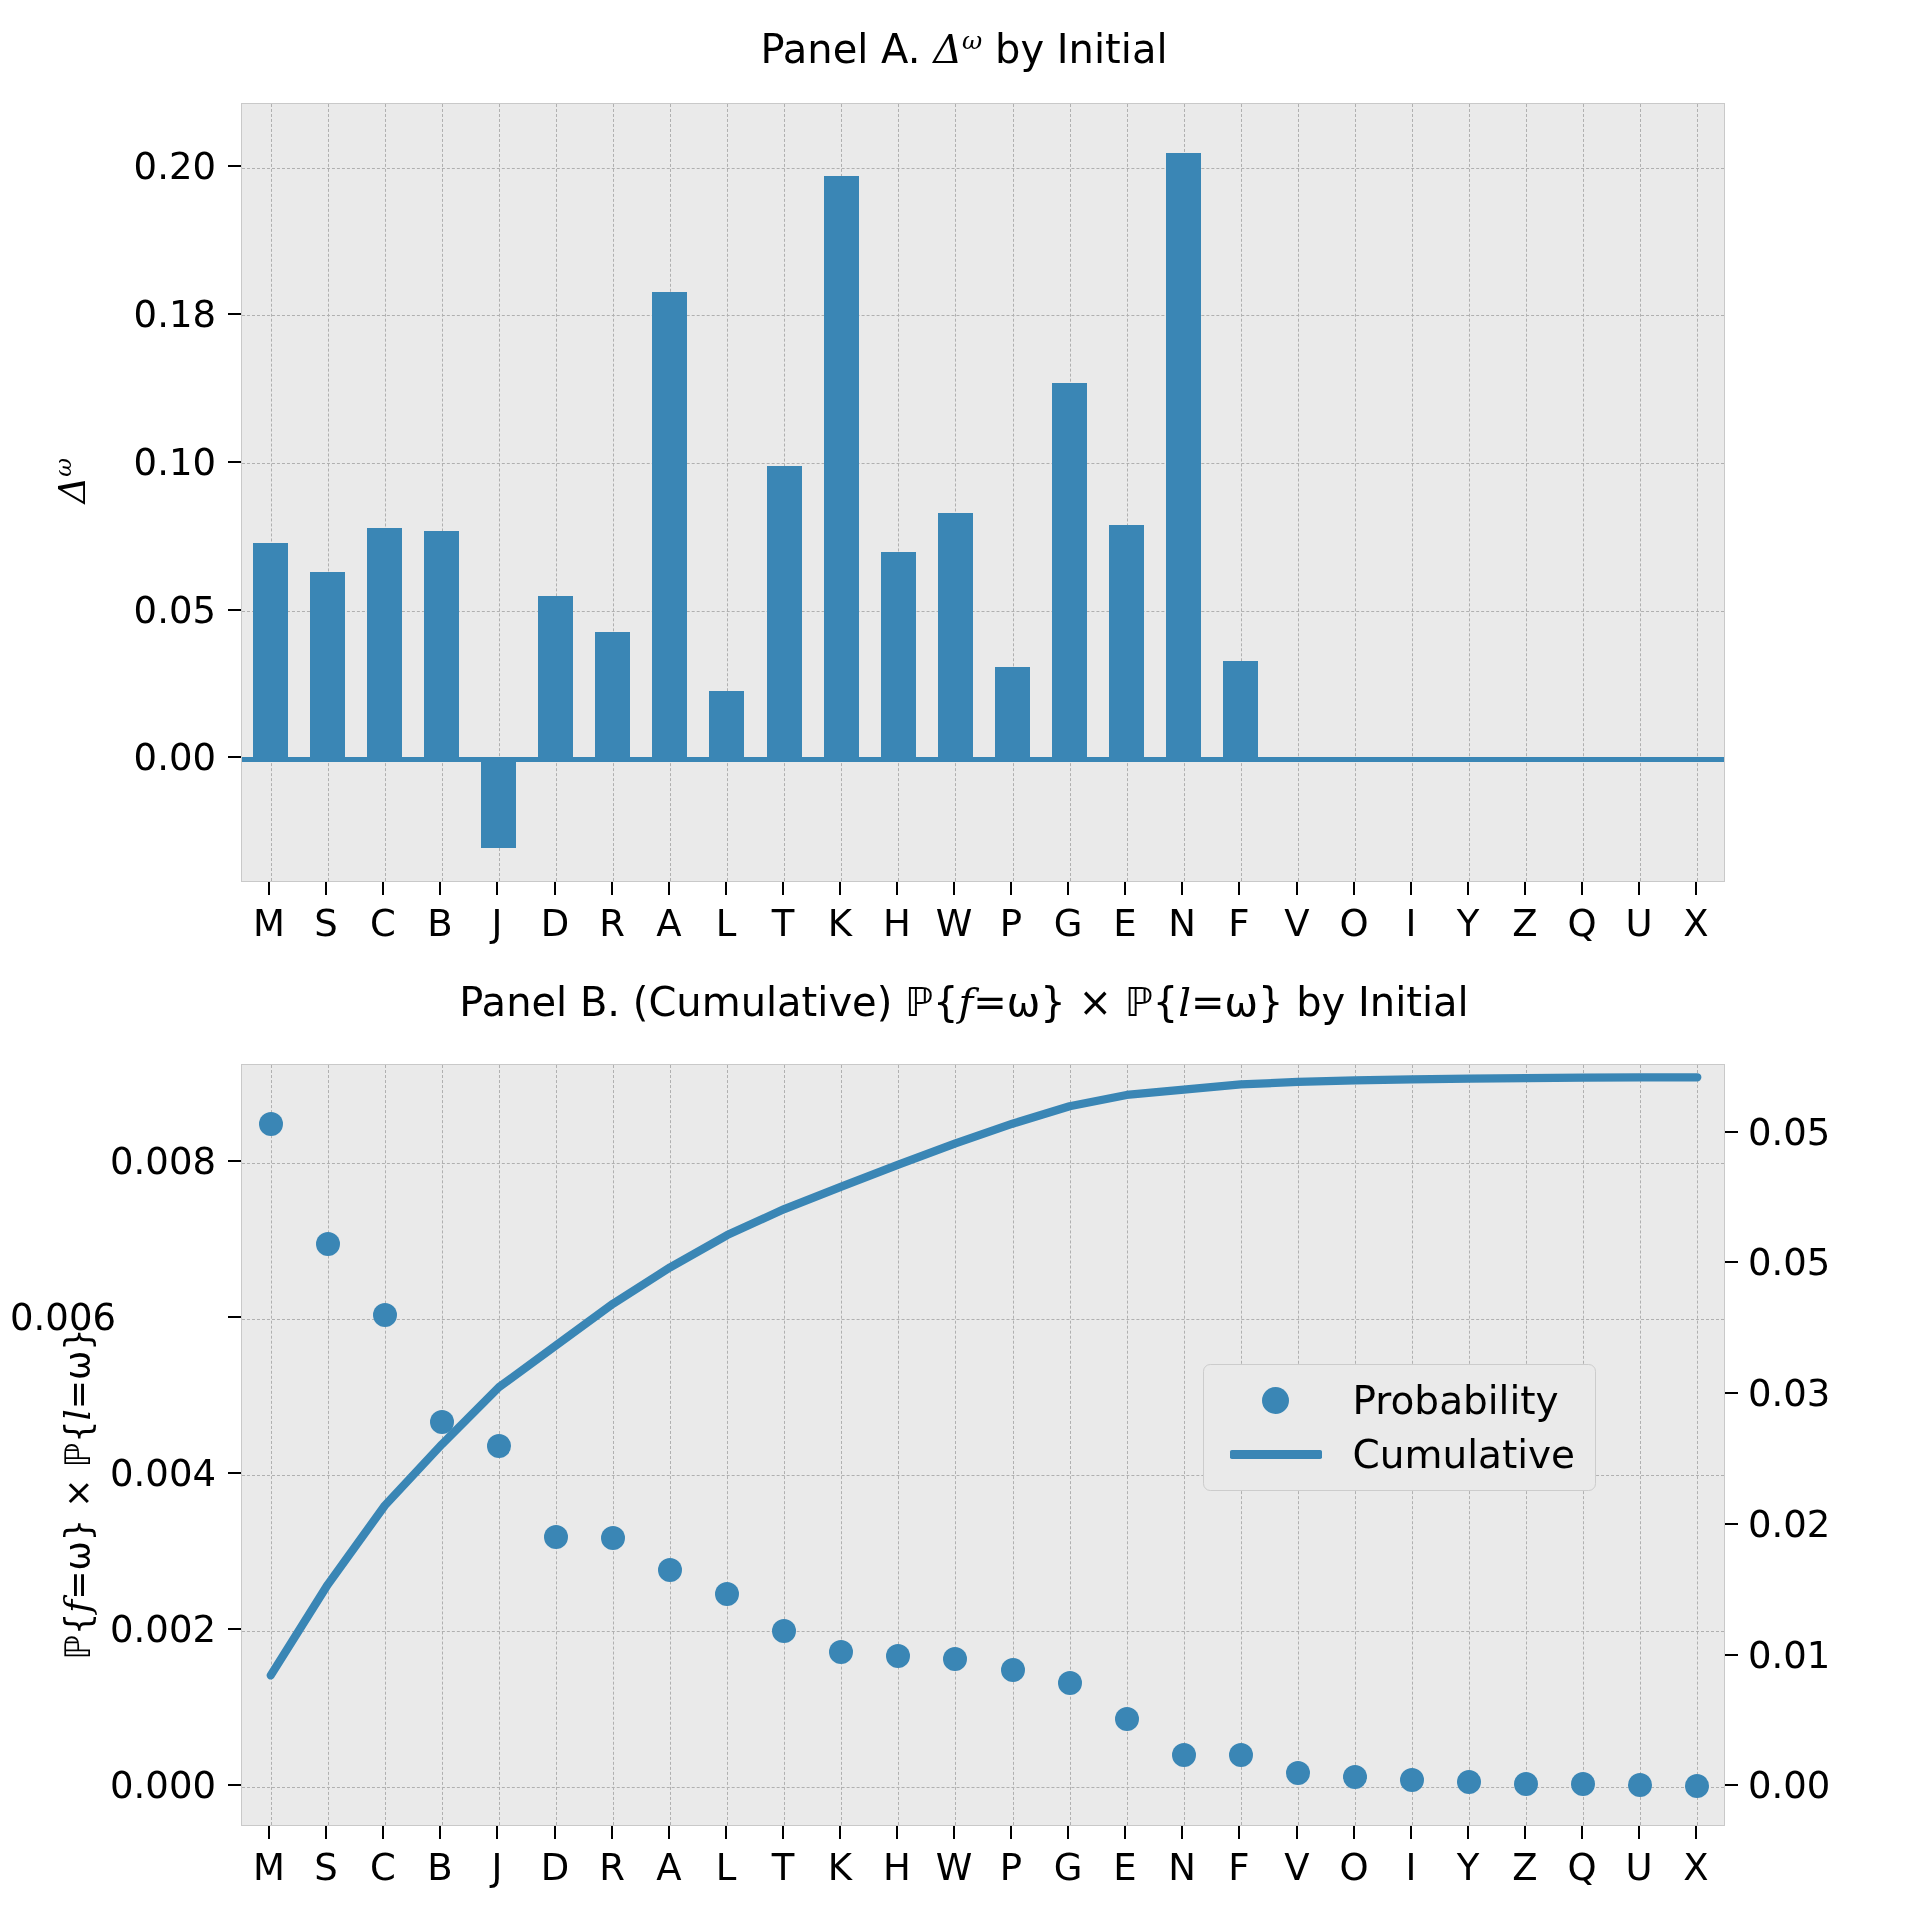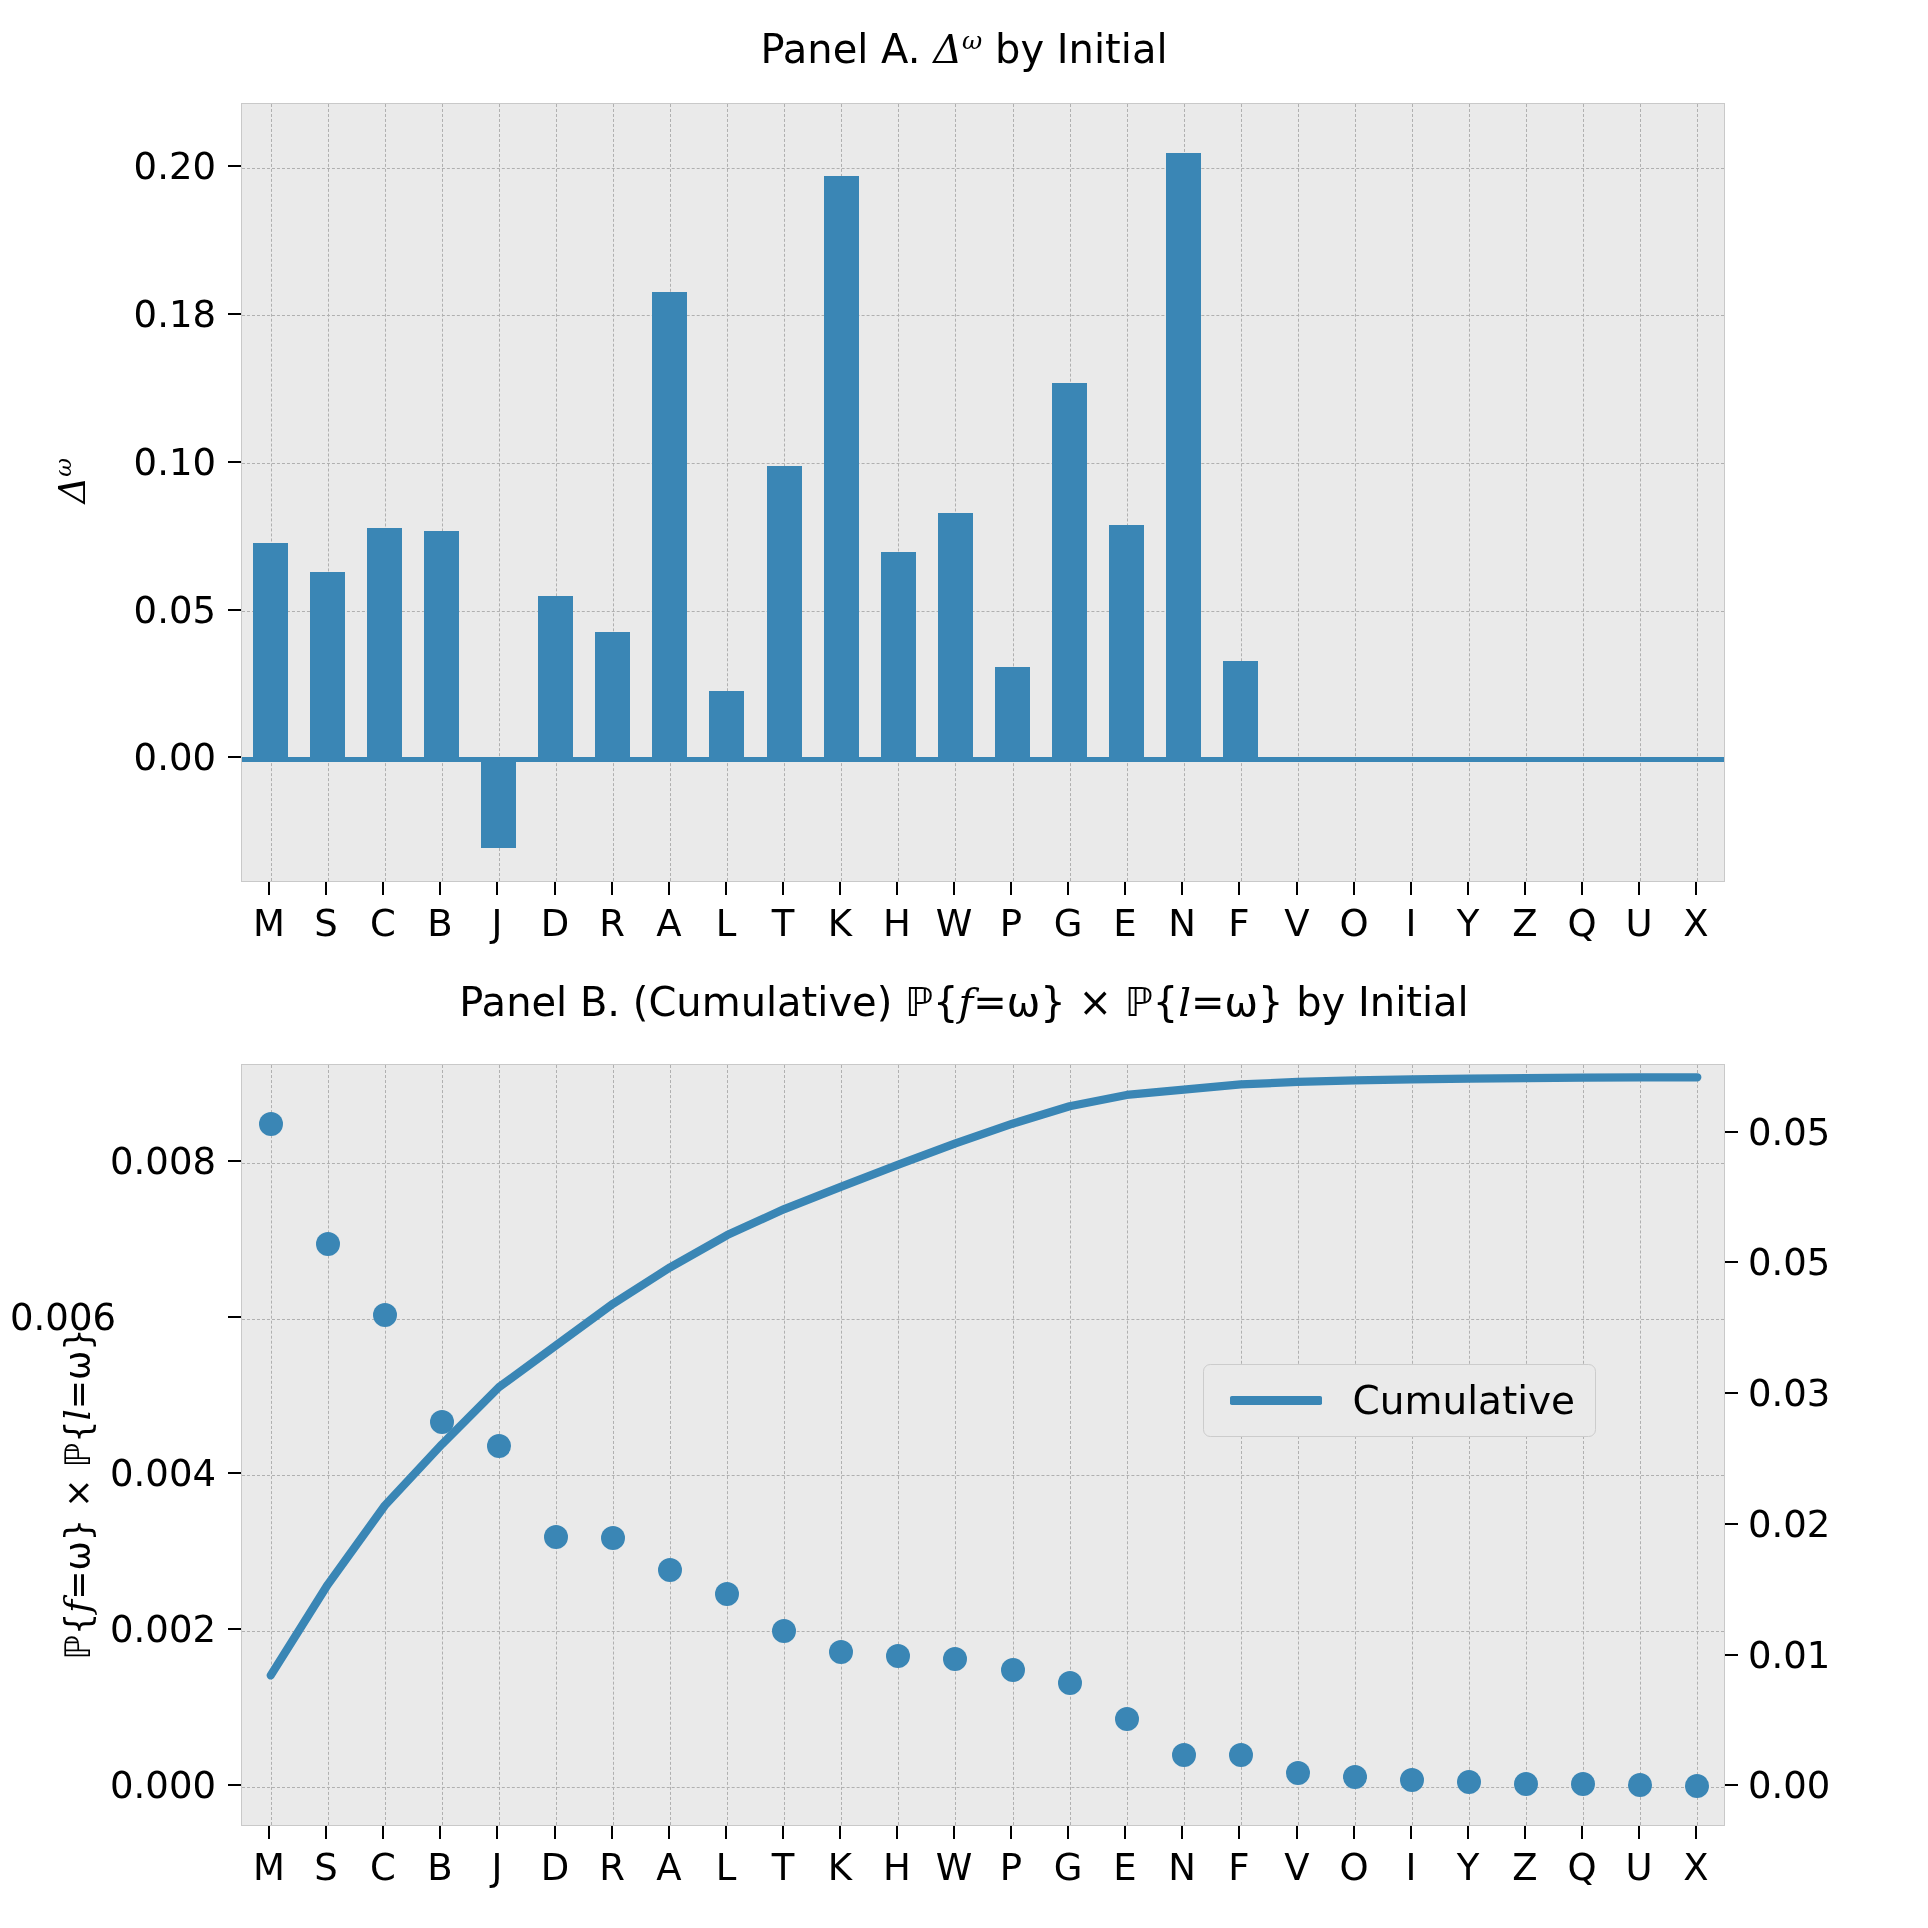--- a/index.html
+++ b/index.html
@@ -267,20 +267,26 @@
         <div class="dot" style="left:1227px;top:717px;background:#3a86b5;"></div>
         <div class="dot" style="left:1284px;top:719px;background:#3a86b5;"></div>
         <div class="dot" style="left:1341px;top:719px;background:#3a86b5;"></div>
         <div class="dot" style="left:1398px;top:720px;background:#3a86b5;"></div>
         <div class="dot" style="left:1455px;top:721px;background:#3a86b5;"></div>
       </div>
 
     <div class="legend" id="legend-b" style="left: 1203px; top: 427px; z-index: 5;">
       <div class="legend-row">
         <span class="legend-key">
+            <span class="legend-dot"></span>
+          </span>
+        <span class="legend-text">Probability</span>
+      </div>
+      <div class="legend-row">
+        <span class="legend-key">
             <span class="legend-line"></span>
           </span>
         <span class="legend-text">Cumulative</span>
       </div>
     </div>
   <div class="ytick-mark" style="left:228px;top:224px;"></div>
       <div class="ytick-label" style="top:224px;right:1712px;margin-left:45px;">0.008</div>
       <div class="ytick-mark" style="left:228px;top:380px;"></div>
       <div class="ytick-label" style="top:380px;right:1812px;">0.006</div>
       <div class="ytick-mark" style="left:228px;top:536px;"></div>

